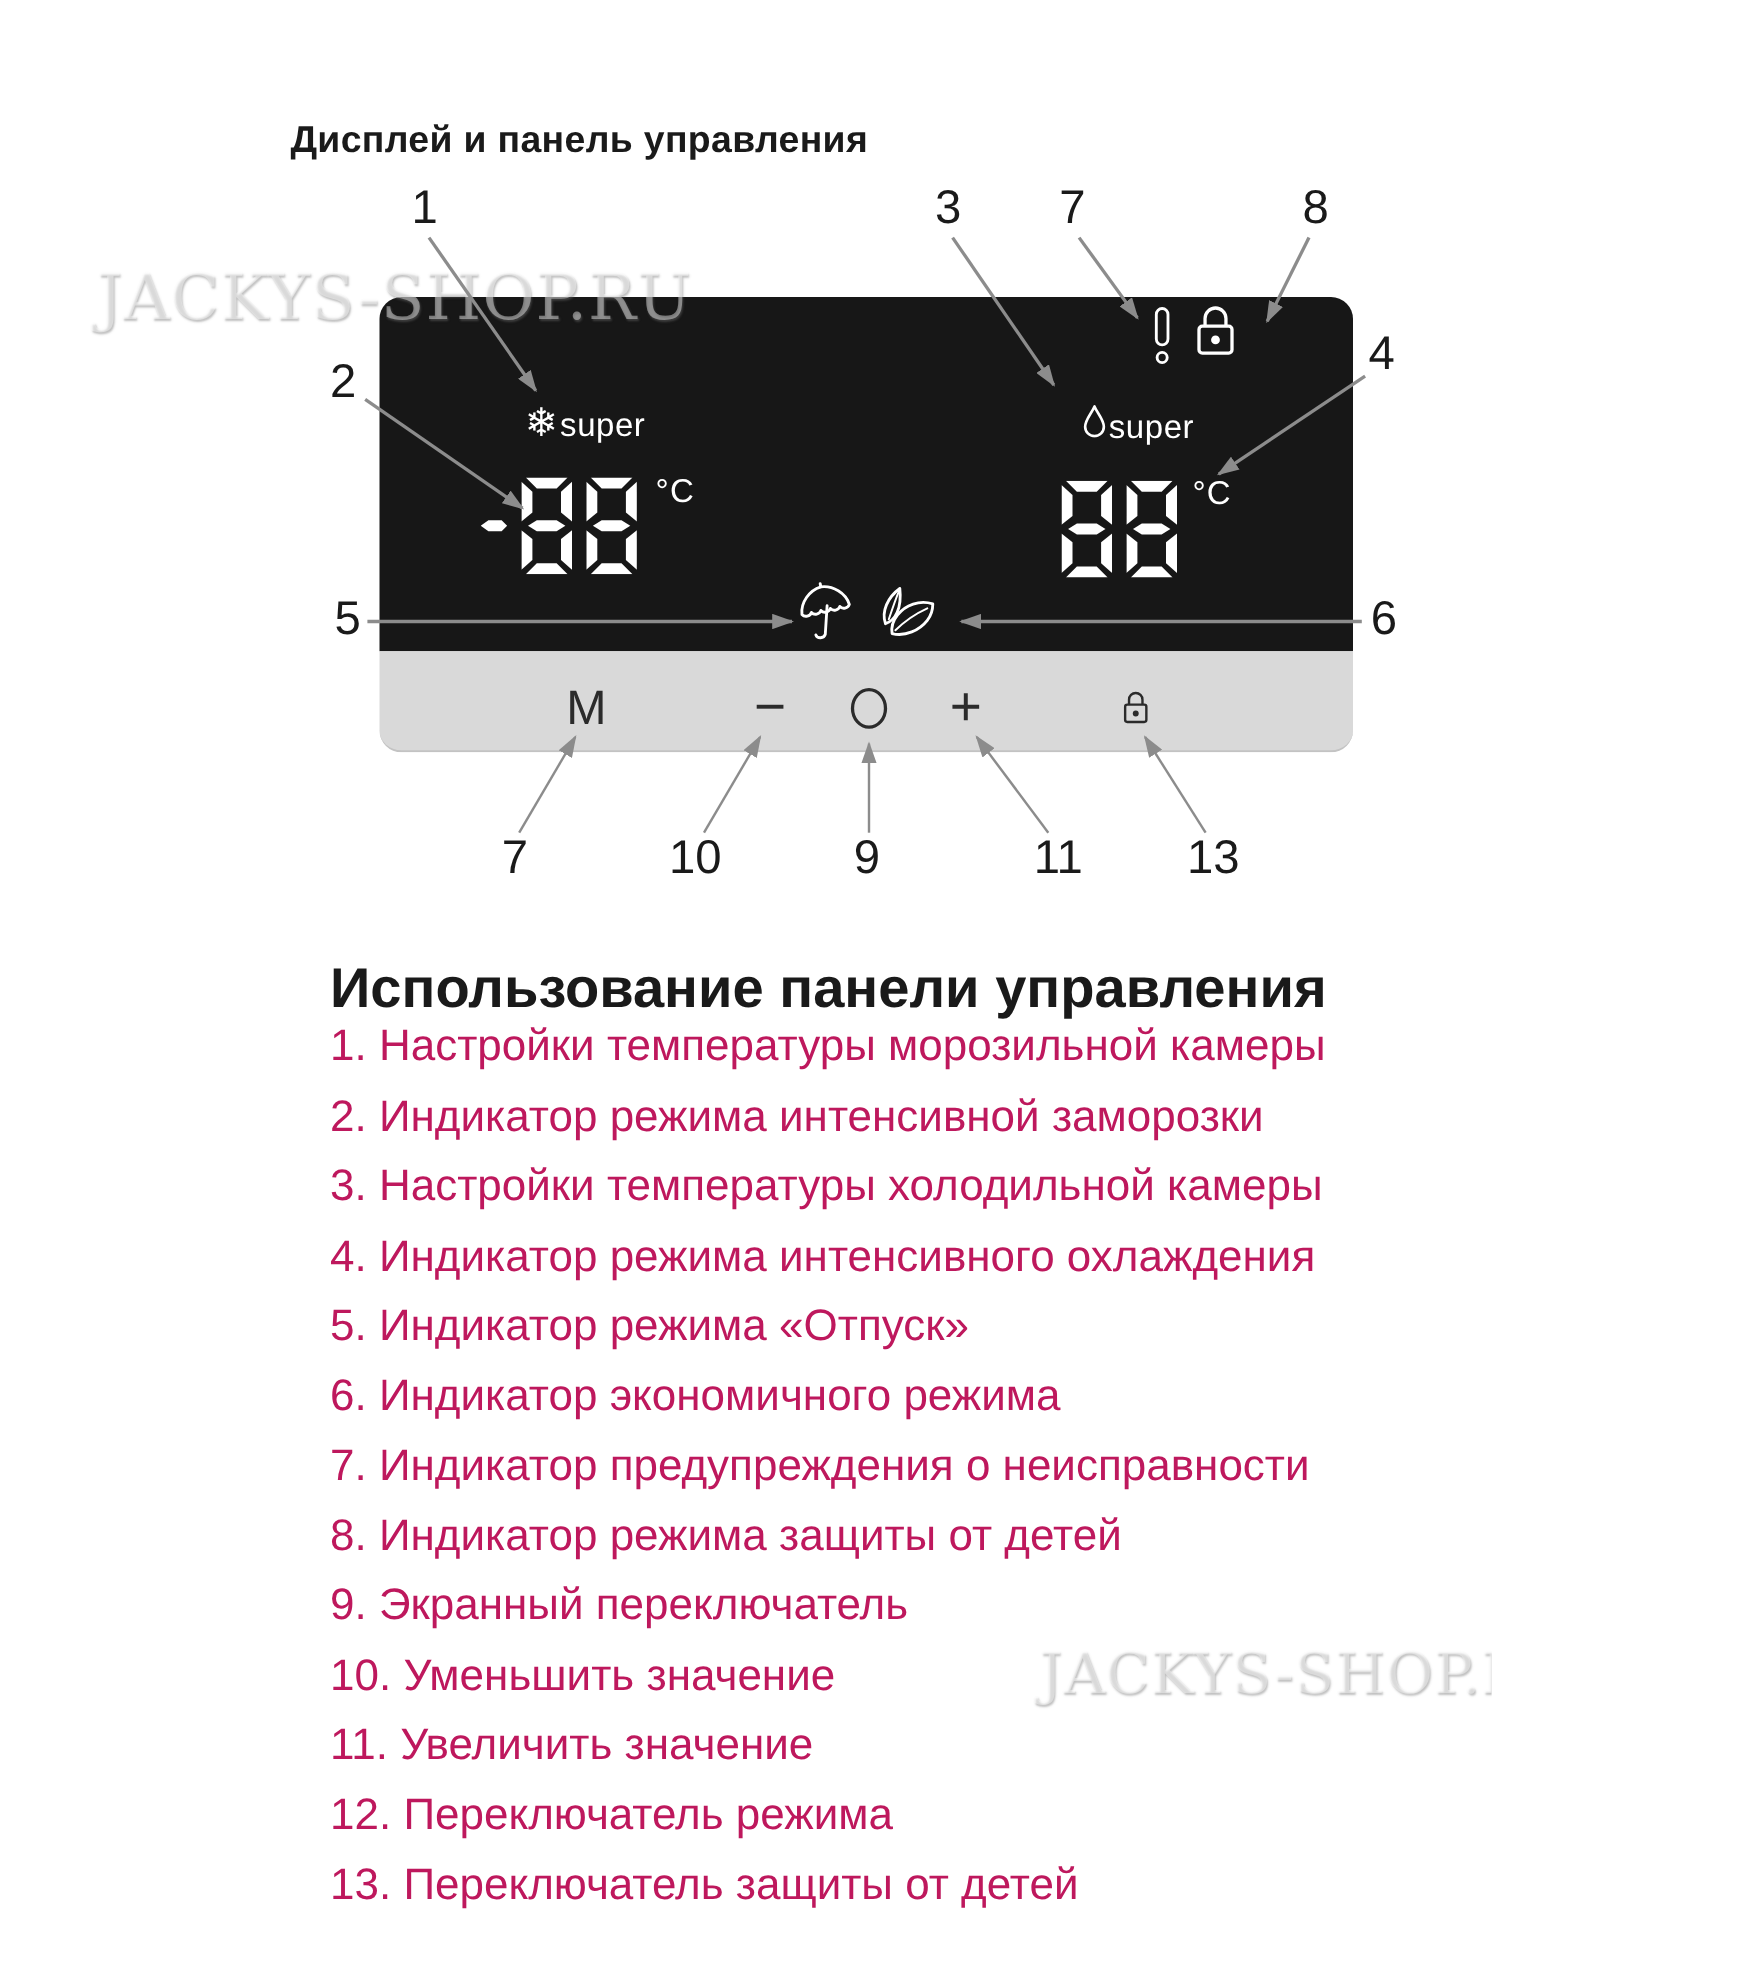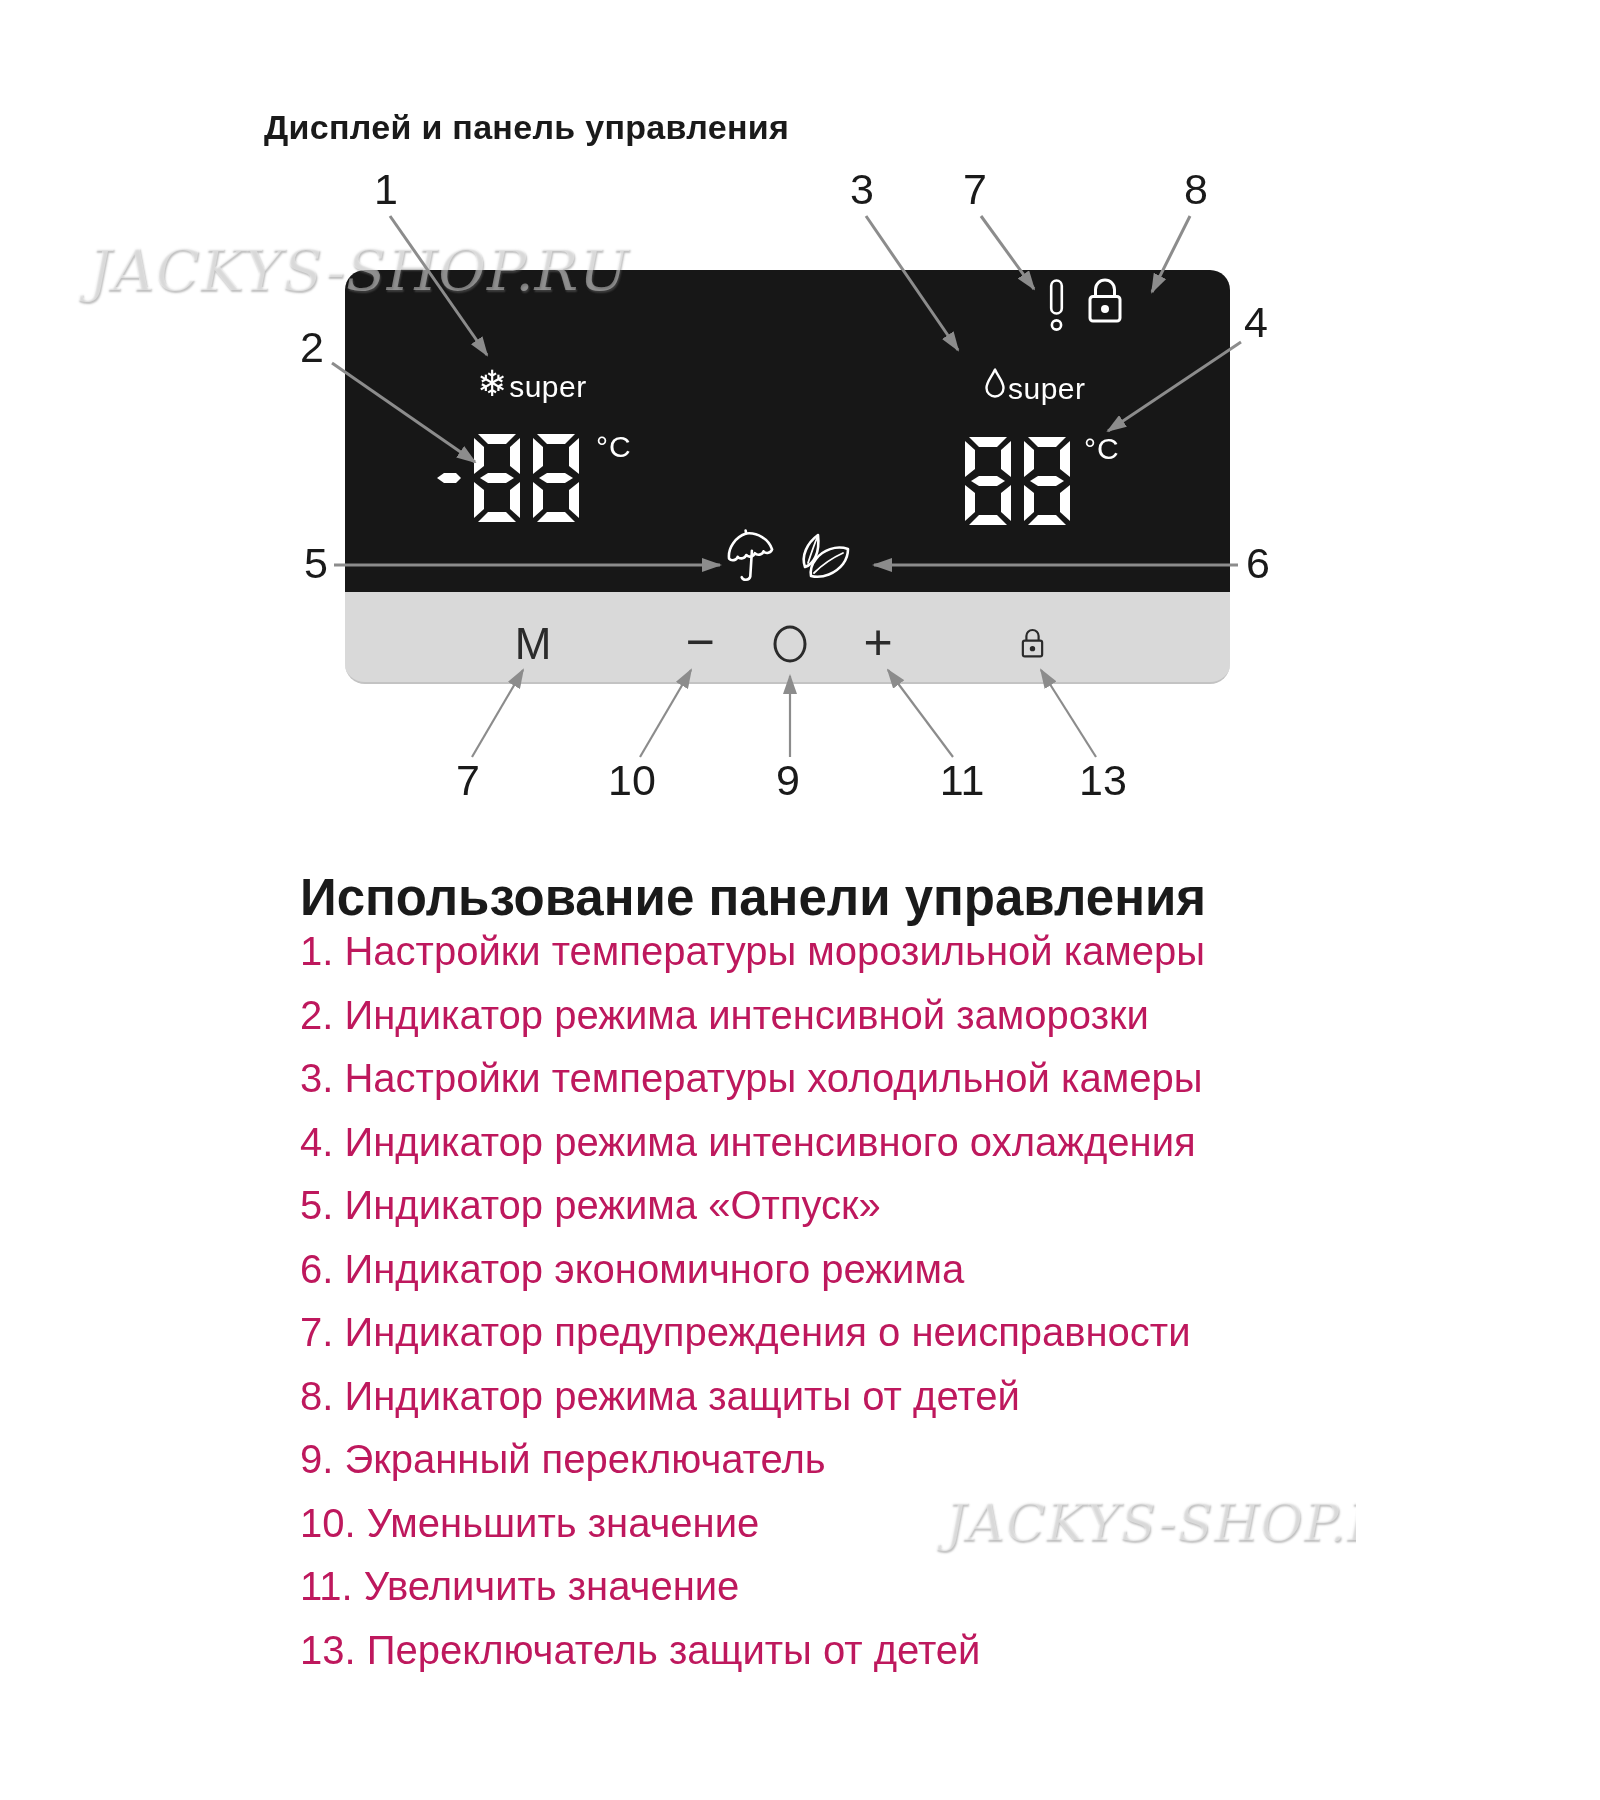--- a/index.html
+++ b/index.html
@@ -7,21 +7,21 @@
         font-family:"Liberation Sans","DejaVu Sans",sans-serif;color:#1a1a1a;}
   .abs{position:absolute;}
   
   .page-title{left:264px;top:108px;font-size:34px;font-weight:bold;letter-spacing:.3px;z-index:4;}
   .legend-heading{left:300px;top:868px;font-size:51px;font-weight:bold;z-index:4;}
   .legend-list{left:300px;top:920px;z-index:4;}
   .legend-item{height:63.5px;display:flex;align-items:center;font-size:40px;white-space:nowrap;color:#be185d;}
   
   .wm{position:absolute;font-family:"DejaVu Serif","Liberation Serif",serif;
       color:rgba(255,255,255,0.42);text-shadow:1px 2px 2px rgba(110,110,110,0.45);
-      letter-spacing:1px;z-index:2;white-space:nowrap;font-style:italic;}
+      letter-spacing:1px;z-index:2;white-space:nowrap;}
   .wm-top{left:88px;top:236px;font-size:58px;}
   .wm-bottom{left:945px;top:1492px;font-size:52px;}
   
   .panel{left:345px;top:270px;width:885px;height:322px;background:#171717;border-radius:20px 20px 0 0;z-index:1;}
   .bar{left:345px;top:592px;width:885px;height:90px;background:#d9d9d9;border-radius:0 0 20px 20px;
        border-bottom:2px solid #c3c3c3;z-index:1;}
   
   .disp{z-index:4;color:#fff;}
   .super-group{display:flex;align-items:flex-start;gap:2px;}
   .snow{font-size:36px;line-height:1;color:#fff;}
@@ -191,16 +191,17 @@
     <div class="legend-item">2. Индикатор режима интенсивной заморозки</div>
     <div class="legend-item">3. Настройки температуры холодильной камеры</div>
     <div class="legend-item">4. Индикатор режима интенсивного охлаждения</div>
     <div class="legend-item">5. Индикатор режима «Отпуск»</div>
     <div class="legend-item">6. Индикатор экономичного режима</div>
     <div class="legend-item">7. Индикатор предупреждения о неисправности</div>
     <div class="legend-item">8. Индикатор режима защиты от детей</div>
     <div class="legend-item">9. Экранный переключатель</div>
     <div class="legend-item">10. Уменьшить значение</div>
     <div class="legend-item">11. Увеличить значение</div>
+    <div class="legend-item">12. Переключатель режима</div>
     <div class="legend-item">13. Переключатель защиты от детей</div>
   </div>
 
 </div>
 
 </body></html>

